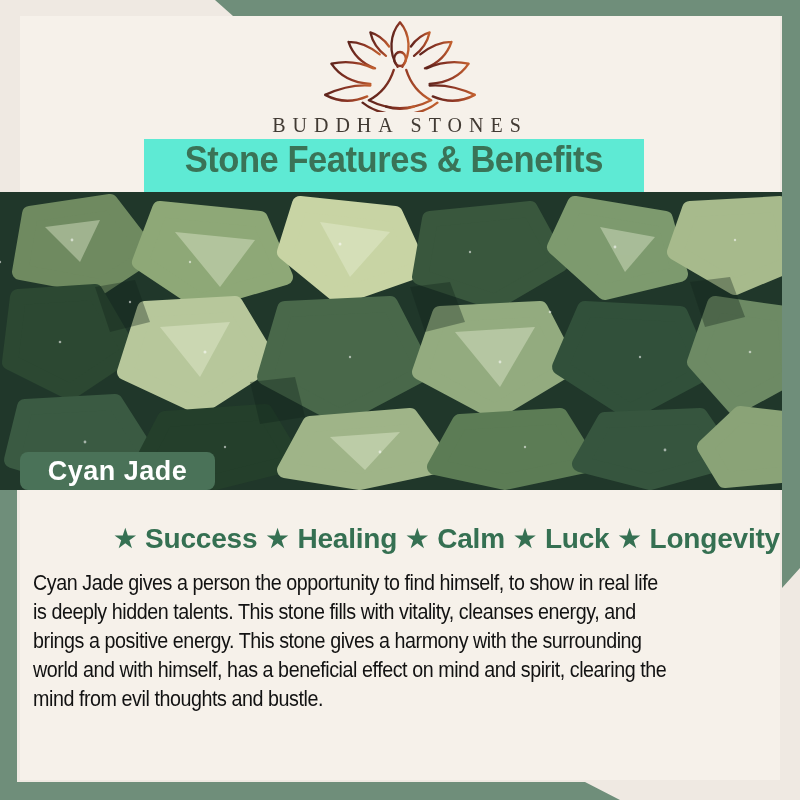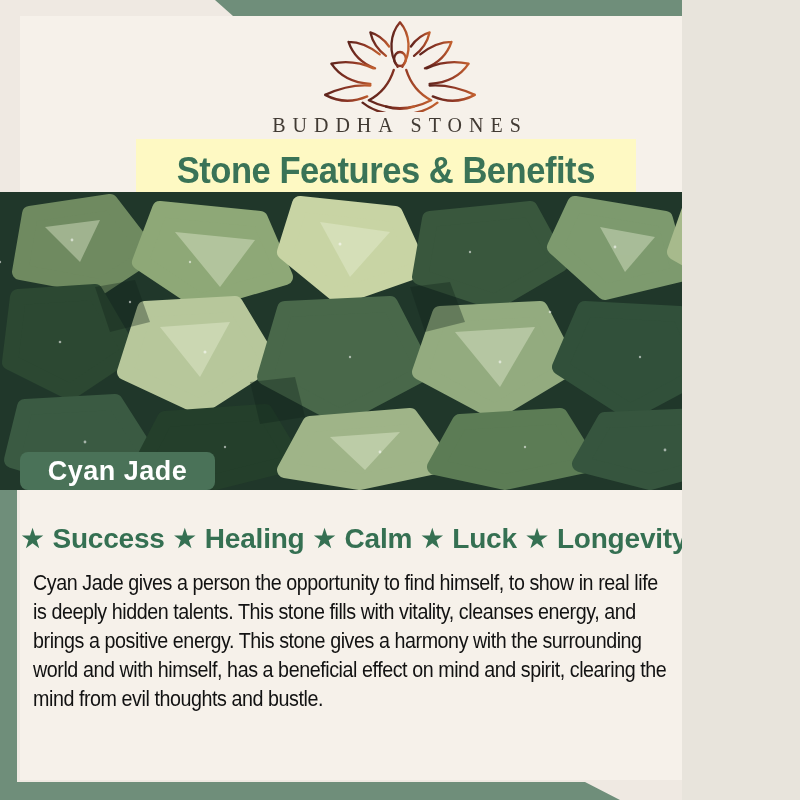--- a/index.html
+++ b/index.html
@@ -1,18 +1,18 @@
 <!DOCTYPE html>
 <html><head>
 <meta charset="utf-8">
 <style>
   html,body{margin:0;padding:0;background:#e8e4dc;}
   *{box-sizing:border-box;}
   .stage{
-    position:relative;width:682px;height:800px;overflow:hidden;
+    position:relative;width:800px;height:800px;overflow:hidden;
     background:#efe9e2;
     font-family:"Liberation Sans","DejaVu Sans",sans-serif;
   }
   
   .accent-topright{
     position:absolute;left:0;top:0;width:800px;height:800px;z-index:3;
     clip-path:polygon(215px 0,800px 0,800px 568px,782px 588px,782px 16px,233px 16px);
     pointer-events:none;
   }
   .accent-bottomleft{
@@ -26,39 +26,39 @@
   }
   
   .header{position:absolute;left:0;top:16px;width:800px;height:124px;z-index:2;text-align:center;}
   .logo-wrap{margin:4px auto 0;width:220px;height:92px;}
   .brand-name{
     font-family:"Liberation Serif",serif;font-size:20px;letter-spacing:7px;
     color:#413a33;margin-top:2px;
   }
   
   .banner{
-    position:absolute;left:136px;top:139px;width:500px;height:53px;z-index:2;
-    background:#fef9c3;display:flex;align-items:flex-end;justify-content:center;
+    position:absolute;left:144px;top:139px;width:500px;height:53px;z-index:2;
+    background:#5eead4;display:flex;align-items:flex-start;justify-content:center;
   }
   .banner-title{
     font-size:36px;font-weight:bold;color:#3a7357;letter-spacing:-0.5px;
     transform:scaleX(0.96);white-space:nowrap;
   }
   
   .photo{position:absolute;left:0;top:192px;width:800px;height:298px;z-index:2;}
   
   .photo-label{
     position:absolute;left:20px;top:452px;width:195px;height:38px;z-index:4;
     display:flex;align-items:center;justify-content:center;
     color:#ffffff;font-weight:bold;font-size:27px;letter-spacing:0.5px;border-radius:8px;
   }
   
   .benefits{
     position:absolute;left:20px;top:522px;width:760px;z-index:2;
-    text-align:left;font-size:28px;font-weight:bold;color:#357052;
+    text-align:right;font-size:28px;font-weight:bold;color:#357052;
     letter-spacing:-0.2px;
   }
   
   .description{
     position:absolute;left:33px;top:568px;width:852px;z-index:2;
     font-size:22.5px;line-height:29px;color:#121212;letter-spacing:-0.5px;
     white-space:pre-line;transform:scaleX(0.875);transform-origin:left top;
   }
 </style>
 </head>

